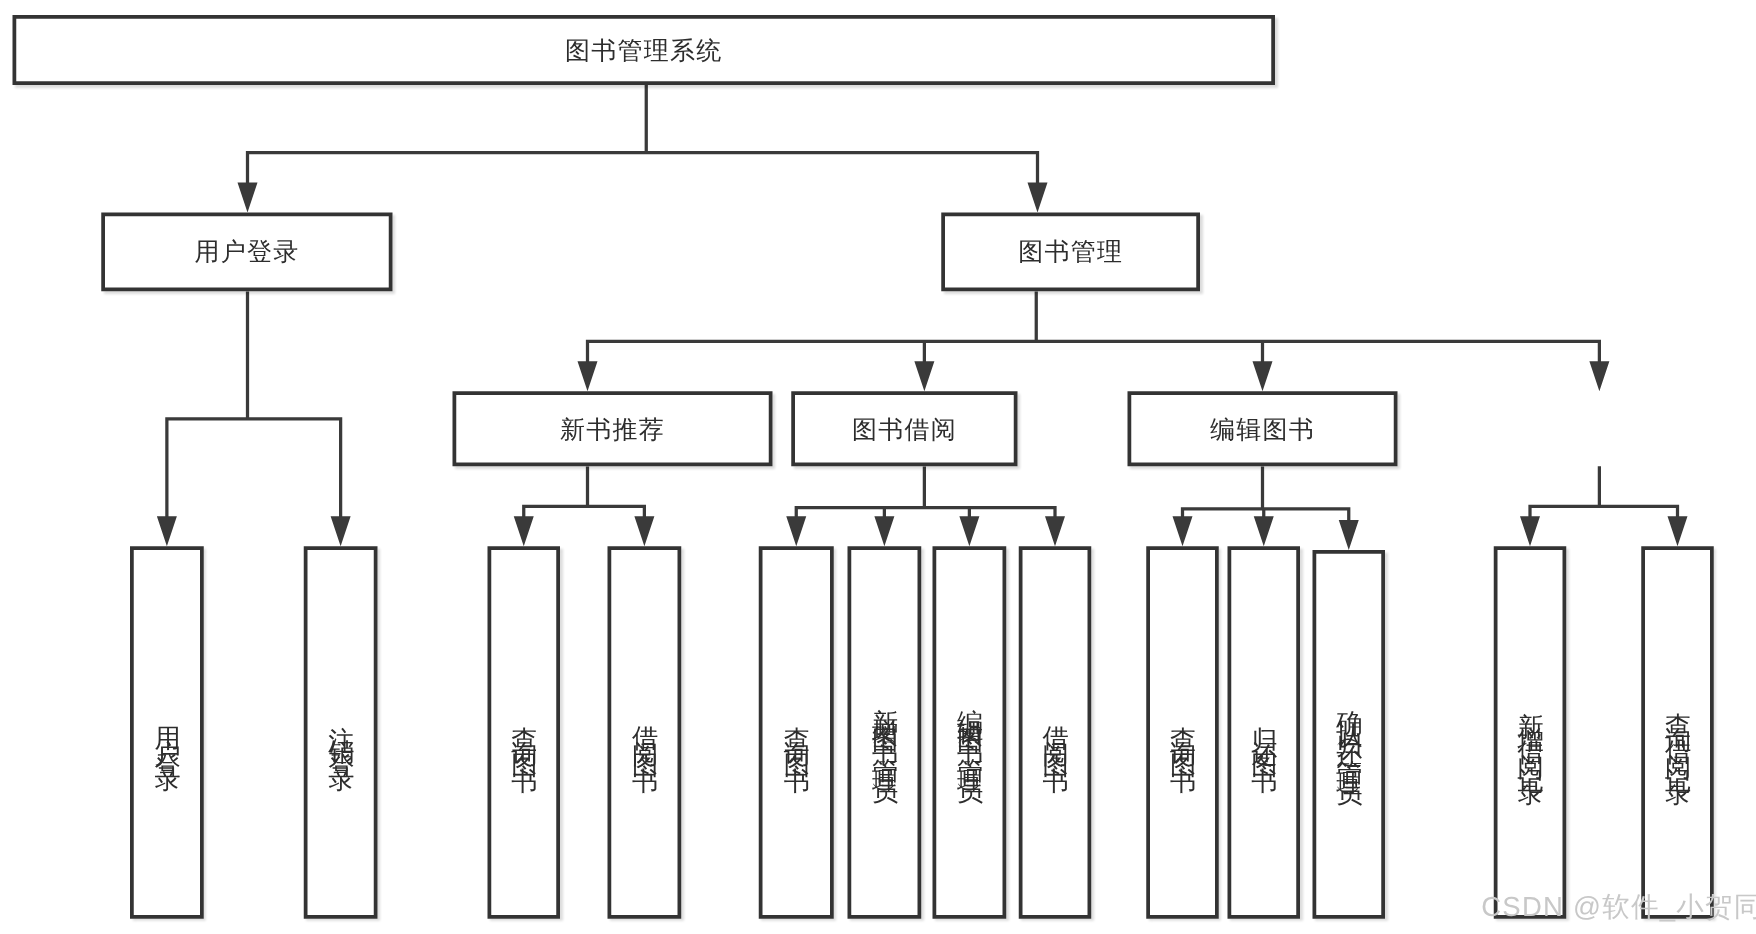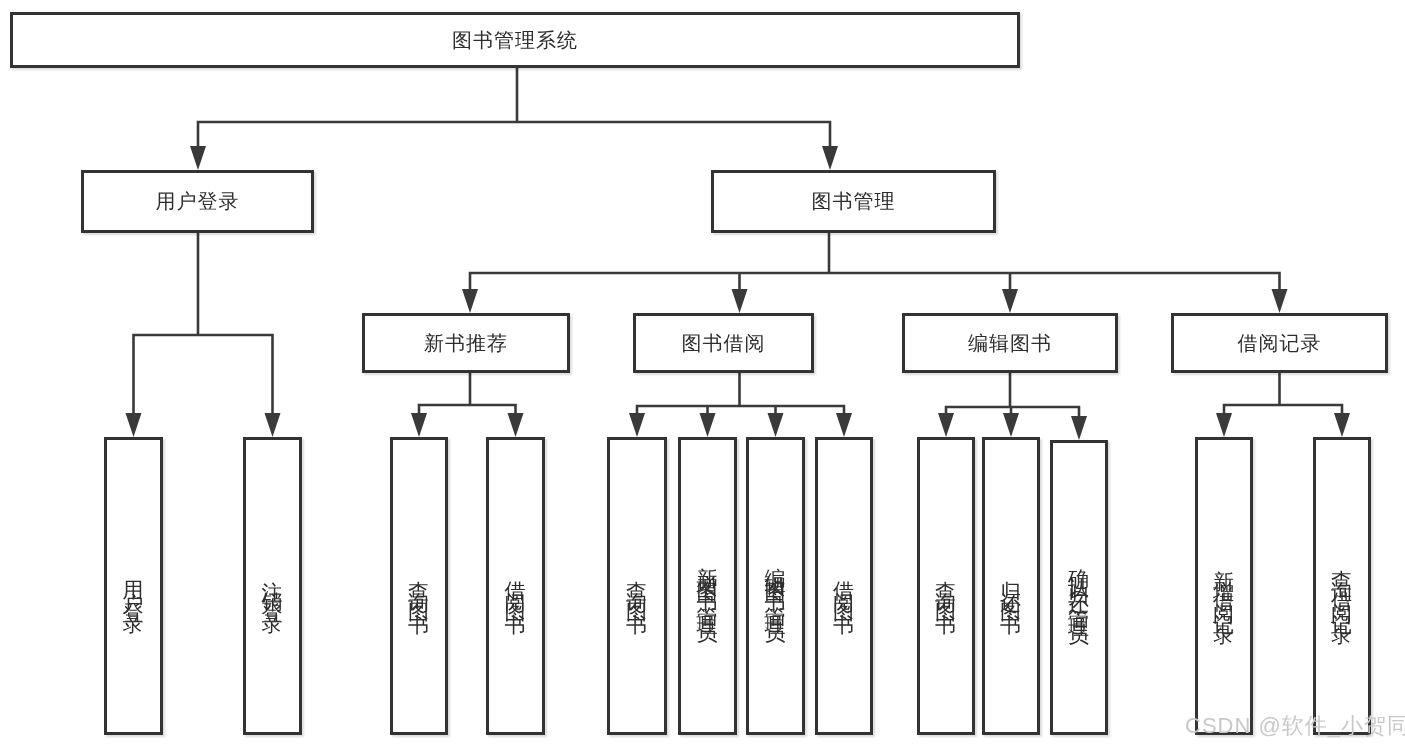--- a/index.html
+++ b/index.html
@@ -70,26 +70,25 @@
       M938 413 L954 413 L946 437 Z
       M1003 413 L1019 413 L1011 437 Z
       M1071 416 L1087 416 L1079 440 Z
       M1216 413 L1232 413 L1224 437 Z
       M1334 413 L1350 413 L1342 437 Z"></path>
   </svg>
 
   <div class="box" style="left:10px;top:12px;width:1010px;height:56px">图书管理系统</div>
 
   <div class="box" style="left:81px;top:170px;width:233px;height:63px">用户登录</div>
-  <div class="box" style="left:711px;top:170px;width:285px;height:63px">图书管理</div>
+  <div class="box" style="left:753px;top:170px;width:207px;height:63px">图书管理</div>
 
-  <div class="box" style="left:362px;top:313px;width:208px;height:60px">新书推荐</div>
+  <div class="box" style="left:362px;top:313px;width:256px;height:60px">新书推荐</div>
   <div class="box" style="left:633px;top:313px;width:181px;height:60px">图书借阅</div>
   <div class="box" style="left:902px;top:313px;width:216px;height:60px">编辑图书</div>
-  <div class="box" style="left:1171px;top:313px;width:217px;height:60px">借阅记录</div>
 
   <div class="box leaf" style="left:104px;top:437px;width:59px;height:298px">
     <span class="vtext">用户登录</span>
   </div>
   <div class="box leaf" style="left:243px;top:437px;width:59px;height:298px">
     <span class="vtext">注销登录</span>
   </div>
 
   <div class="box leaf" style="left:390px;top:437px;width:58px;height:298px">
     <span class="vtext">查询图书</span>

